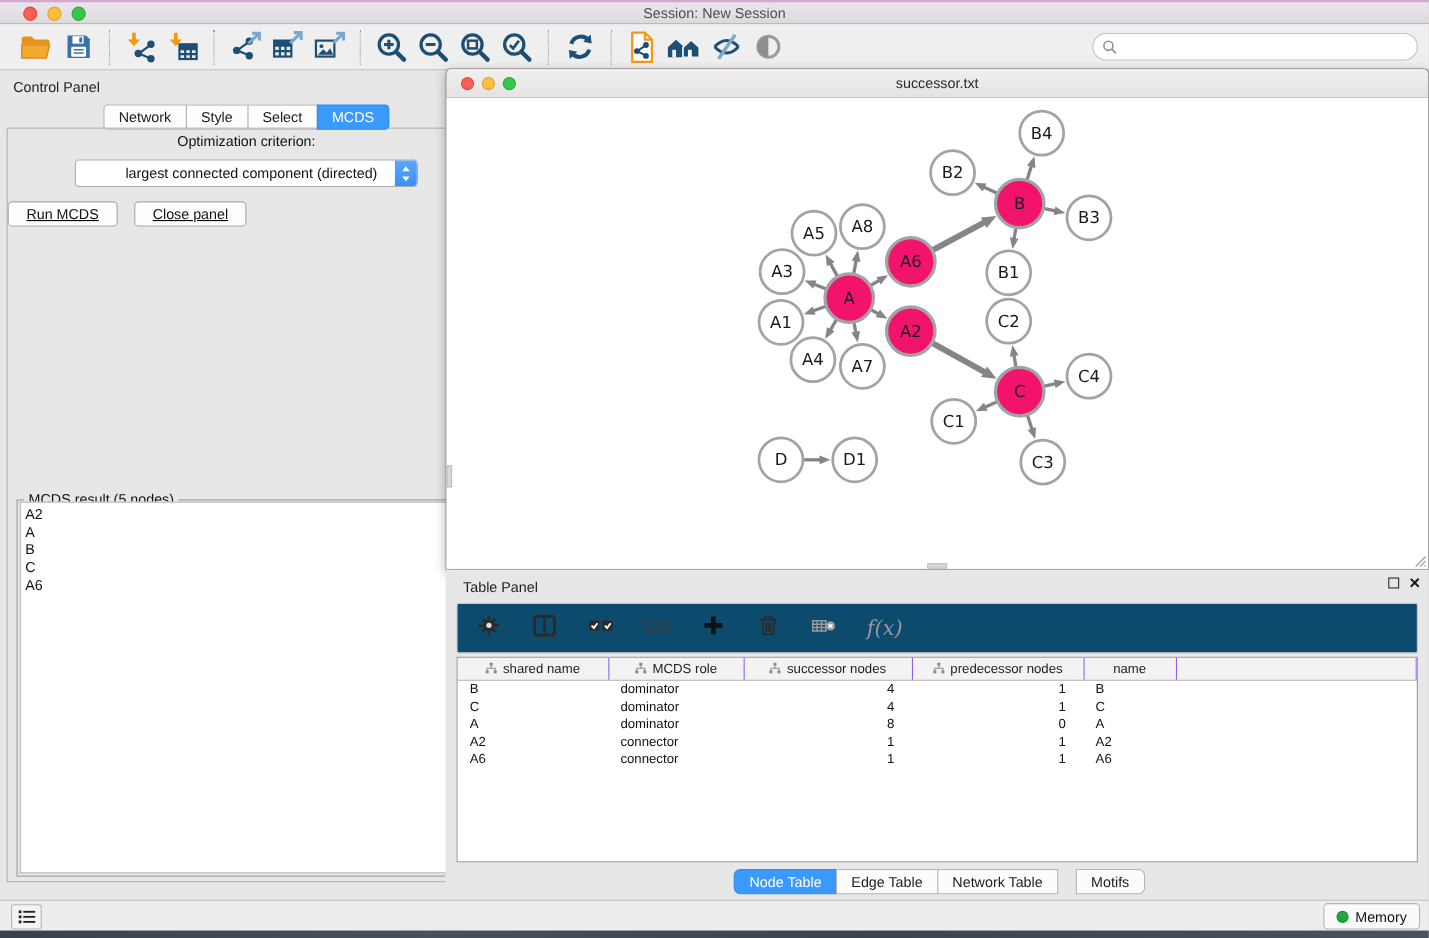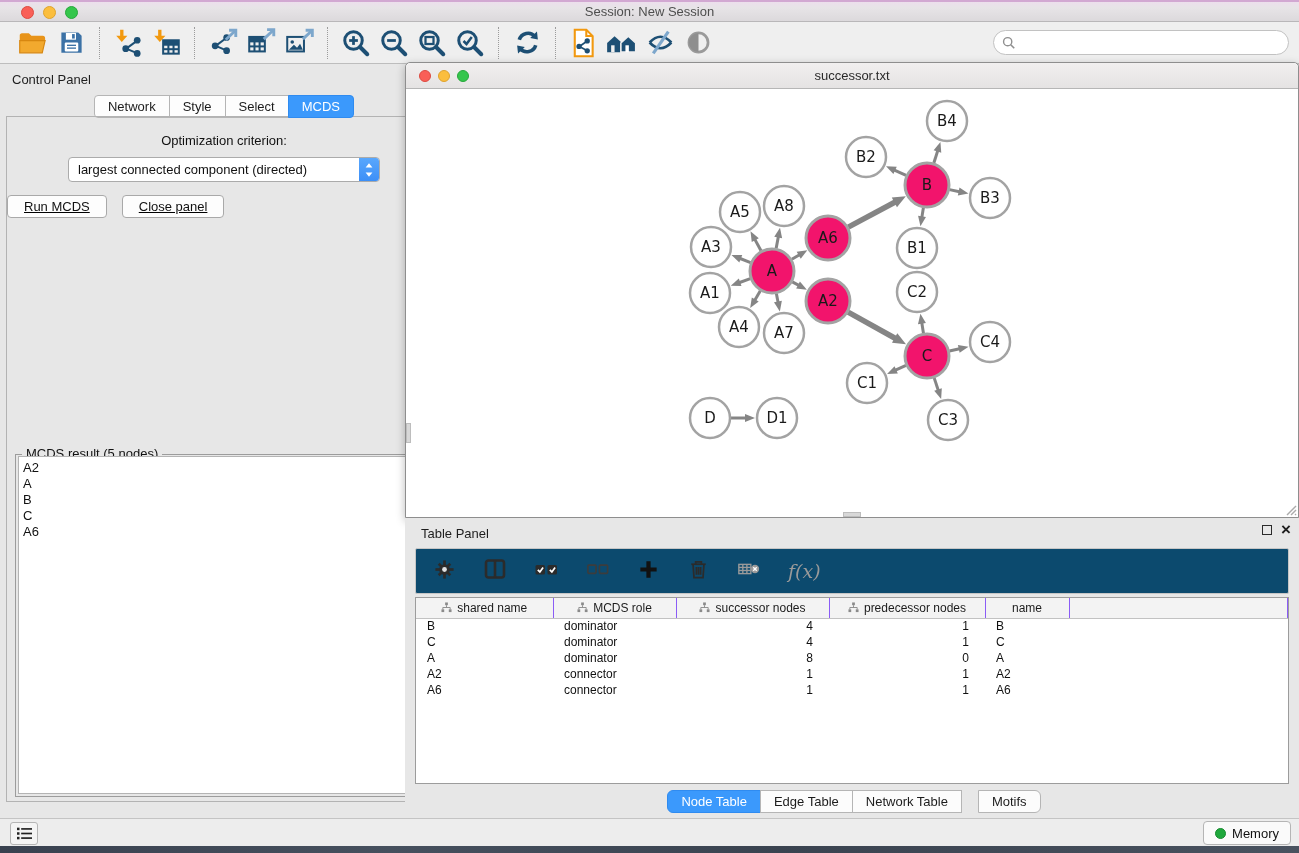--- a/index.html
+++ b/index.html
@@ -35,23 +35,23 @@
   .close-btn { font-size:17px; font-weight:bold; color:#1d1d1d; line-height:10px; }
 
   .tabsrow { position:absolute; left:0; top:31px; width:100%; display:flex; justify-content:center; }
   .tab { border:1px solid #b5b5b5; margin-left:-1px; background:#fdfdfd; color:#1c1c1c;
     font-size:13px; padding:3px 13px; position:relative; }
   .tab:first-child { border-radius:4px 0 0 4px; margin-left:0; }
   .tab:last-child { border-radius:0 4px 4px 0; }
   .tab.active { background:#3b99fc; border-color:#2f8bf0; color:#fff; z-index:2; }
 
   .cp-content { position:absolute; left:6px; right:6px; top:52px; bottom:16px; border:1px solid #b3b3b3; }
-  .opt-label { margin-top:16px; text-align:center; font-size:13px; color:#111; }
+  .opt-label { margin-top:4px; text-align:center; font-size:13px; color:#111; }
   .select { width:312px; height:25px; margin:9px auto 0 auto; background:#fff; border:1px solid #ababab;
-    border-radius:4px; display:flex; align-items:center; position:relative; overflow:hidden; }
+    border-radius:4px; display:flex; align-items:center; position:relative; overflow:hidden;padding-left:36px; }
   .select .sel-text { flex:1; font-size:13px; color:#111; padding-left:9px; white-space:nowrap; }
   .select .stepper { width:20px; height:25px; background:linear-gradient(#5aa8fd,#3b8ef7); display:flex;
     align-items:center; justify-content:center; border-radius:0 4px 4px 0; }
   .btnrow { margin-top:13px; display:flex; justify-content:flex-start; gap:15px;text-decoration:underline; }
   .pushbtn { background:#fdfdfd; border:1px solid #a9a9a9; border-radius:4px; font-size:13px;
     color:#111; padding:3px 16px; height:23px; font-family:"Liberation Sans", sans-serif; }
 
   .groupbox { position:absolute; left:8px; right:10px; top:337px; bottom:4px; border:1px solid #9c9c9c; }
   .legend { position:absolute; top:-9px; left:6px; background:#e7e7e7; padding:0 4px; font-size:13px; color:#111; }
   .result-list { position:absolute; left:2px; right:16px; top:1px; bottom:2px; background:#fff;

